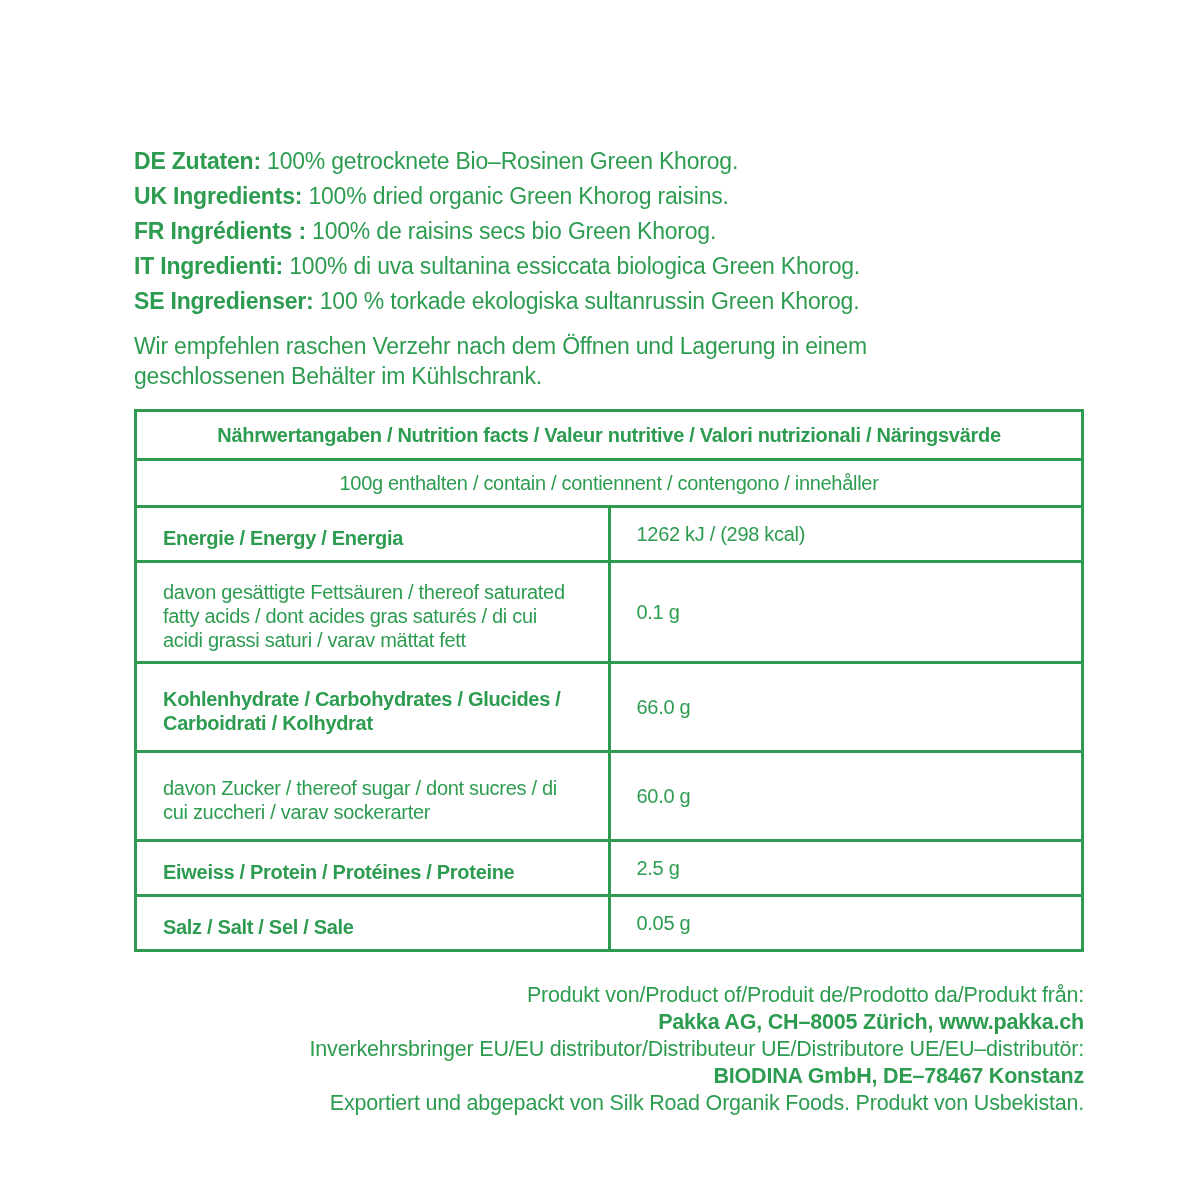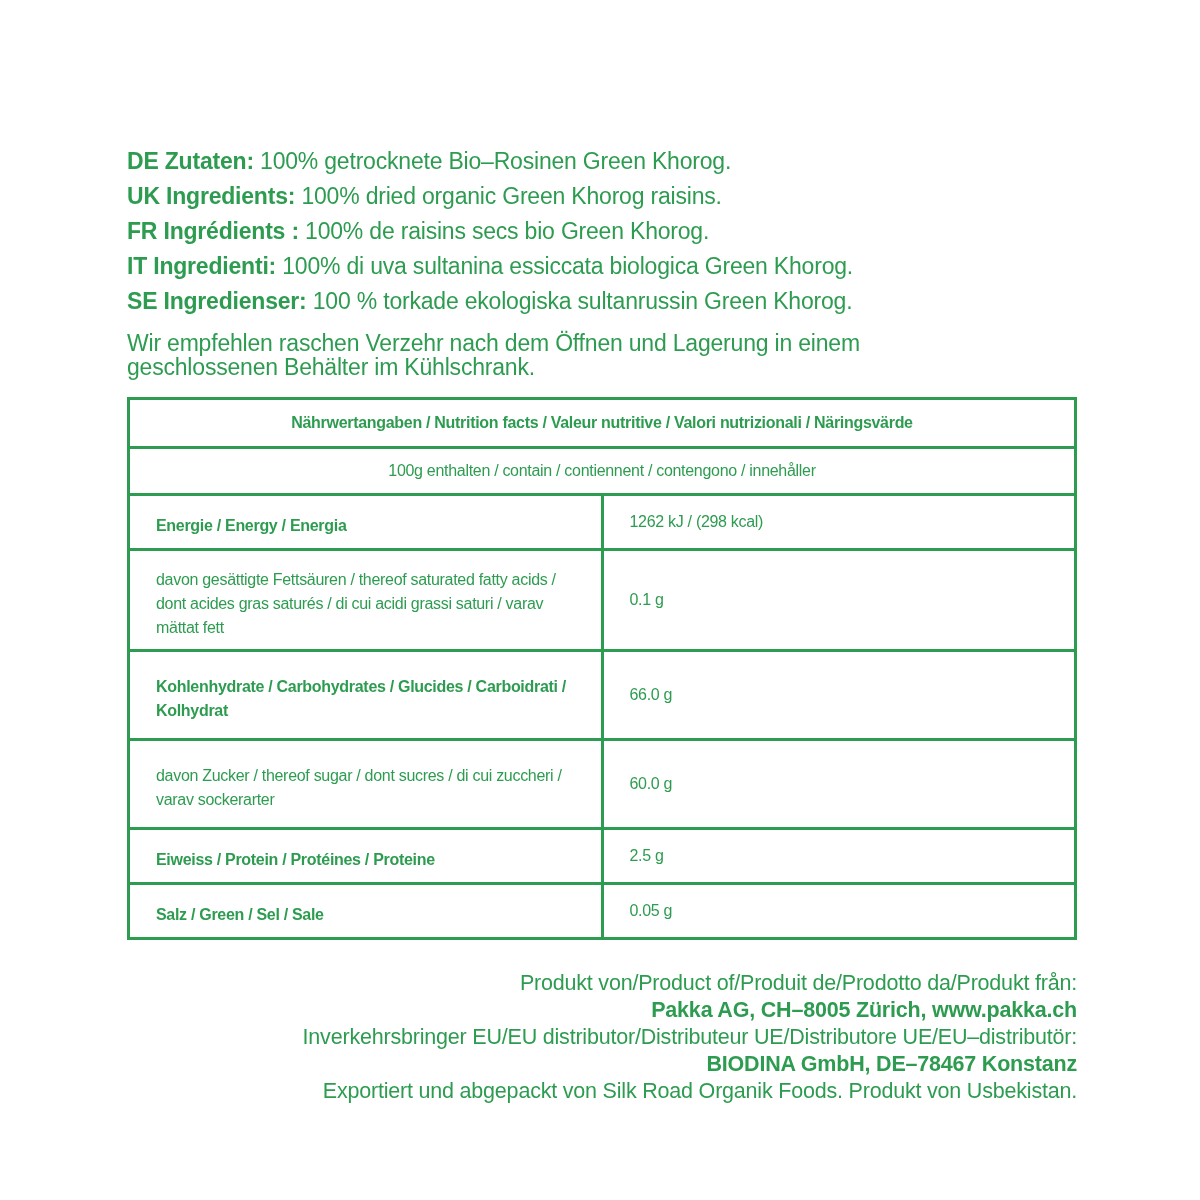--- a/index.html
+++ b/index.html
@@ -10,54 +10,54 @@
   body {
     width: 1200px;
     height: 1200px;
     position: relative;
     font-family: "Liberation Sans", sans-serif;
     color: #2d9c50;
     overflow: hidden;
   }
   .page {
     position: absolute;
-    left: 127px;
+    left: 134px;
     top: 144px;
     width: 950px;
   }
 
   
   .ingredients p {
     margin: 0;
     font-size: 23px;
     line-height: 35px;
     letter-spacing: -0.2px;
     white-space: nowrap;
   }
   .ingredients b { font-weight: bold; }
 
   
   .storage {
     margin: 12px 0 0 0;
     font-size: 23px;
-    line-height: 24px;
+    line-height: 30px;
     letter-spacing: -0.2px;
     max-width: 880px;
   }
 
   
   table.nutrition {
     margin-top: 18px;
     width: 950px;
     border-collapse: collapse;
     table-layout: fixed;
   }
   table.nutrition td {
     border: 3px solid #2d9c50;
-    font-size: 16px;
+    font-size: 20px;
     line-height: 24px;
     letter-spacing: -0.3px;
     vertical-align: middle;
   }
   td.t-head {
     height: 44px;
     text-align: center;
     font-weight: bold;
     font-size: 20.5px;
   }
@@ -125,21 +125,21 @@
       </tr>
       <tr class="tall">
         <td class="lbl">davon Zucker / thereof sugar / dont sucres / di cui zuccheri / varav sockerarter</td>
         <td class="val">60.0 g</td>
       </tr>
       <tr class="single">
         <td class="lbl b">Eiweiss / Protein / Protéines / Proteine</td>
         <td class="val">2.5 g</td>
       </tr>
       <tr class="single">
-        <td class="lbl b">Salz / Green / Sel / Sale</td>
+        <td class="lbl b">Salz / Salt / Sel / Sale</td>
         <td class="val">0.05 g</td>
       </tr>
     </tbody>
   </table>
 
   <div class="footer">
     <p>Produkt von/Product of/Produit de/Prodotto da/Produkt från:</p>
     <p class="b">Pakka AG, CH–8005 Zürich, www.pakka.ch</p>
     <p>Inverkehrsbringer EU/EU distributor/Distributeur UE/Distributore UE/EU–distributör:</p>
     <p class="b">BIODINA GmbH, DE–78467 Konstanz</p>

